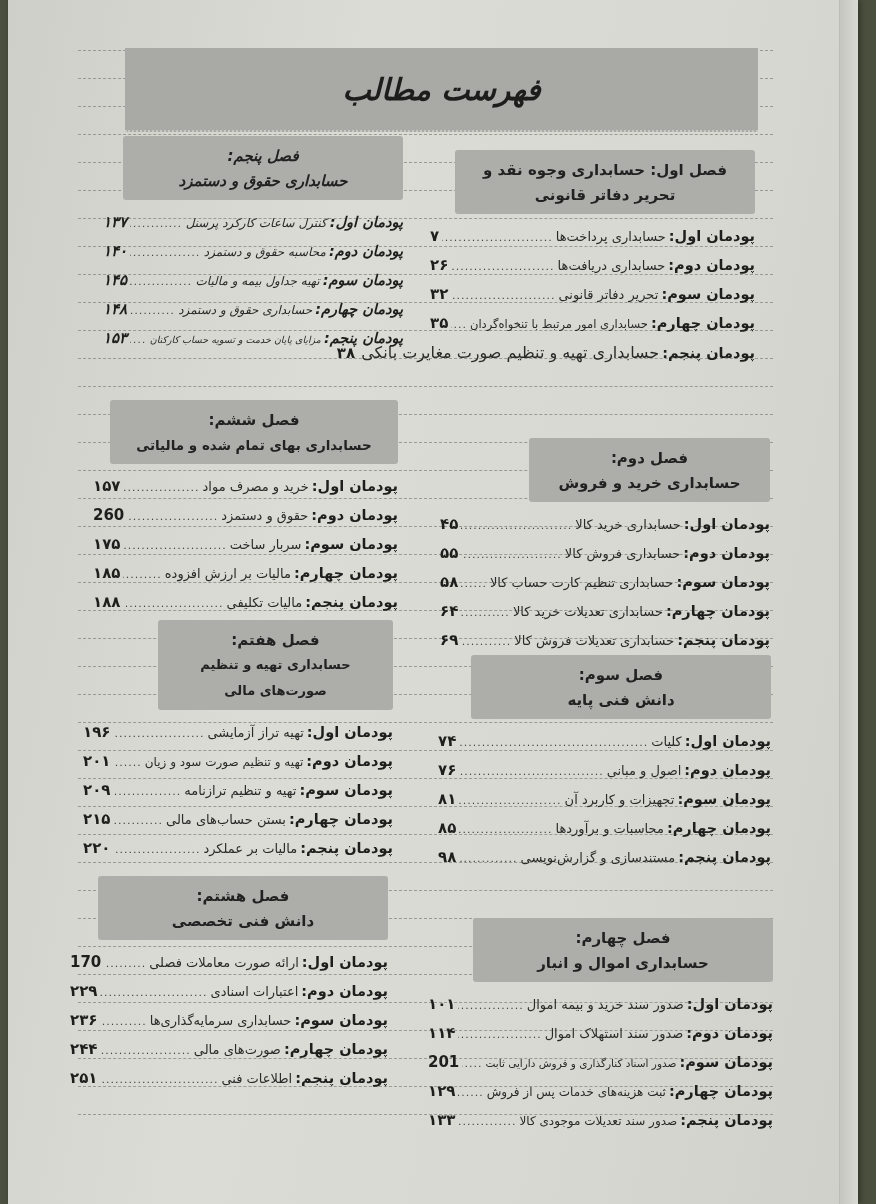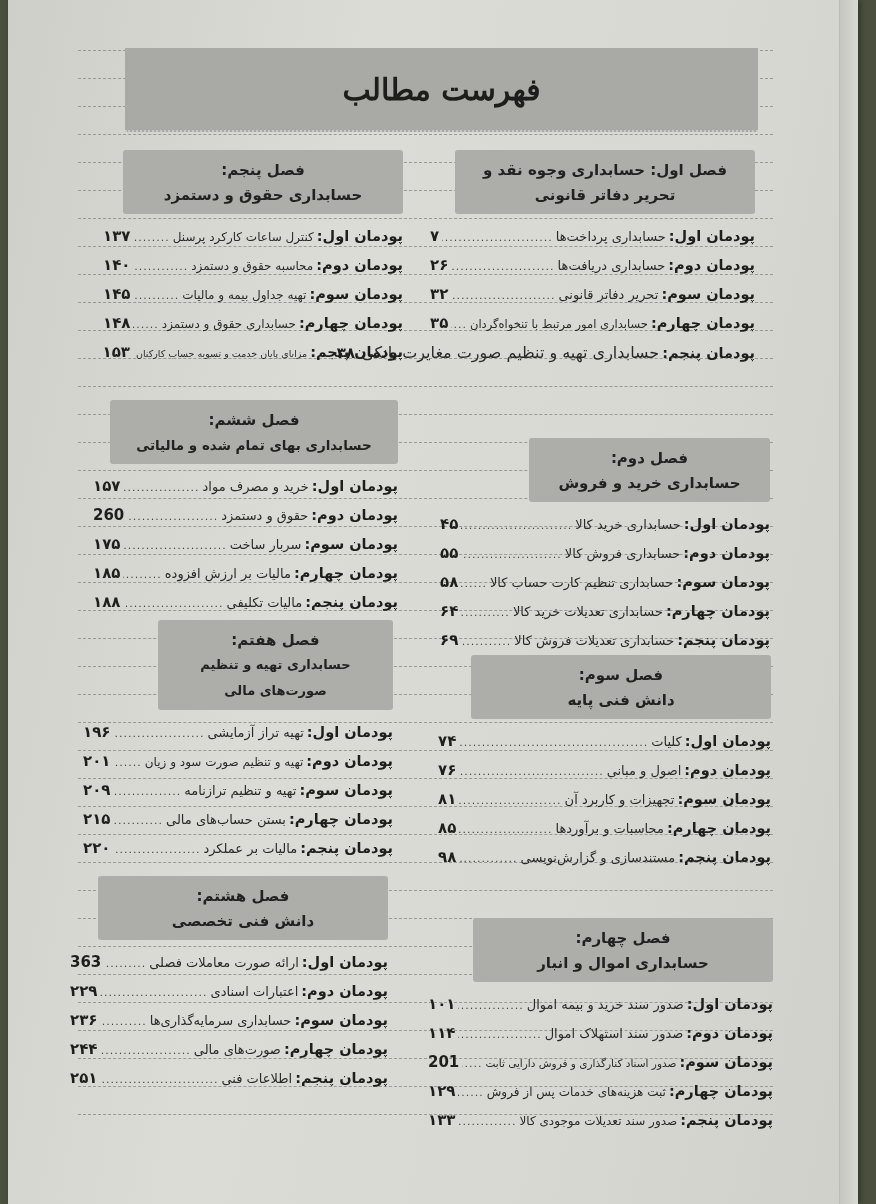--- a/index.html
+++ b/index.html
@@ -27,21 +27,21 @@
       position: absolute; left: 0; right: 0; height: 0;
       border-top: 1px dashed #9a9a95;
     }
     .title-band {
       position: absolute; left: 117px; top: 48px; width: 633px; height: 82px;
       background: #a9a9a5;
       display: flex; align-items: center; justify-content: center;
       border-bottom: 2px dotted #c8c8c3;
     }
     .title-band span {
-      font-family: "DejaVu Serif", serif; font-weight: bold;
+      font-family: "DejaVu Serif", serif; font-style: italic; font-weight: bold;
       font-size: 30px; color: #1d1d1b; direction: rtl;
     }
     .chapter {
       position: absolute; direction: rtl;
     }
     .ch-head {
       background: #adadaa; border-radius: 3px;
       text-align: center; font-weight: bold; color: #222;
       padding: 8px 10px 6px 10px; box-sizing: border-box;
     }
@@ -262,21 +262,21 @@
         </div>
       <div class="item">
           <span class="lbl">پودمان پنجم:</span>
           <span class="txt" style="font-size:12px">صدور سند تعدیلات موجودی کالا</span>
           <span class="dots"></span>
           <span class="pg">۱۳۳</span>
         </div>
     </div>
   </div>
 
-  <div class="chapter" style="left:95px; top:150px; width:300px;">
+  <div class="chapter" style="left:95px; top:136px; width:300px;font-style:italic;">
     <div class="ch-head" style="width:280px;">
       <span class="l1">فصل پنجم:</span>
       <span class="l2">حسابداری حقوق و دستمزد</span>
     </div>
     <div class="items">
       <div class="item">
           <span class="lbl">پودمان اول:</span>
           <span class="txt" style="font-size:12px">کنترل ساعات کارکرد پرسنل</span>
           <span class="dots"></span>
           <span class="pg">۱۳۷</span>
@@ -389,21 +389,21 @@
   <div class="chapter" style="left:62px; top:876px; width:318px;">
     <div class="ch-head" style="width:290px;">
       <span class="l1">فصل هشتم:</span>
       <span class="l2">دانش فنی تخصصی</span>
     </div>
     <div class="items">
       <div class="item">
           <span class="lbl">پودمان اول:</span>
           <span class="txt">ارائه صورت معاملات فصلی</span>
           <span class="dots"></span>
-          <span class="pg">363</span>
+          <span class="pg">170</span>
         </div>
       <div class="item">
           <span class="lbl">پودمان دوم:</span>
           <span class="txt">اعتبارات اسنادی</span>
           <span class="dots"></span>
           <span class="pg">۲۲۹</span>
         </div>
       <div class="item">
           <span class="lbl">پودمان سوم:</span>
           <span class="txt">حسابداری سرمایه‌گذاری‌ها</span>

